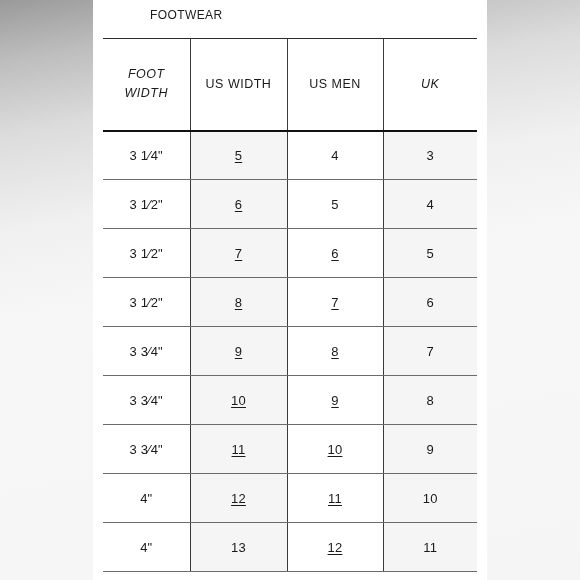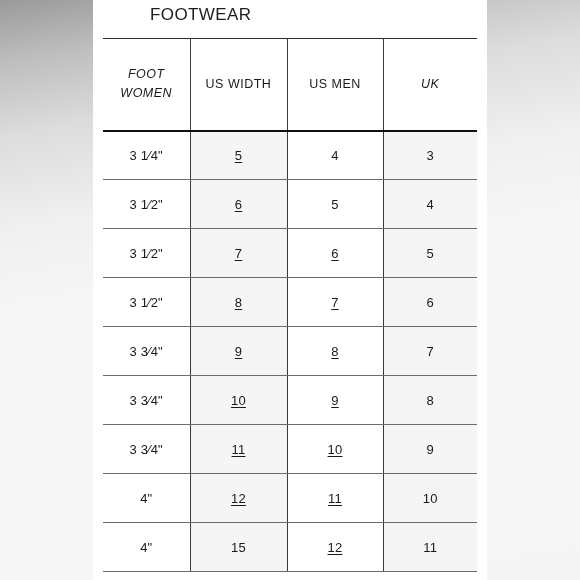--- a/index.html
+++ b/index.html
@@ -29,21 +29,21 @@
     position: absolute;
     left: 93px;
     top: 0;
     width: 394px;
     height: 580px;
     background: #ffffff;
     overflow: hidden;
   }
 
   #chart-title {
-    font-size: 17px;
+    font-size: 12px;
     color: #1d1d1d;
     letter-spacing: 0.4px;
     padding: 6px 0 0 57px;
     line-height: 18px;
     white-space: nowrap;
   }
 
   
   #size-table {
     position: absolute;
@@ -111,21 +111,21 @@
     <colgroup>
       <col class="c-width">
       <col class="c-uswomen">
       <col class="c-usmen">
       <col class="c-uk">
     </colgroup>
     <thead>
       <tr>
         <th>
           <span>FOOT</span><br>
-          <span>WOMEN</span>
+          <span>WIDTH</span>
         </th>
         <th>US WIDTH</th>
         <th>US MEN</th>
         <th>UK</th>
       </tr>
     </thead>
     <tbody id="table-body">
         <tr>
           <td><span class="frac">3 1⁄4"</span></td>
           <td class="shaded"><span class="underlined">5</span></td>
@@ -169,20 +169,20 @@
           <td class="shaded"><span>9</span></td>
         </tr>
         <tr>
           <td><span class="frac">4"</span></td>
           <td class="shaded"><span class="underlined">12</span></td>
           <td><span class="underlined">11</span></td>
           <td class="shaded"><span>10</span></td>
         </tr>
         <tr>
           <td><span class="frac">4"</span></td>
-          <td class="shaded"><span>15</span></td>
+          <td class="shaded"><span>13</span></td>
           <td><span class="underlined">12</span></td>
           <td class="shaded"><span>11</span></td>
         </tr>
       </tbody>
   </table>
 
 </div>
 
 </body></html>

